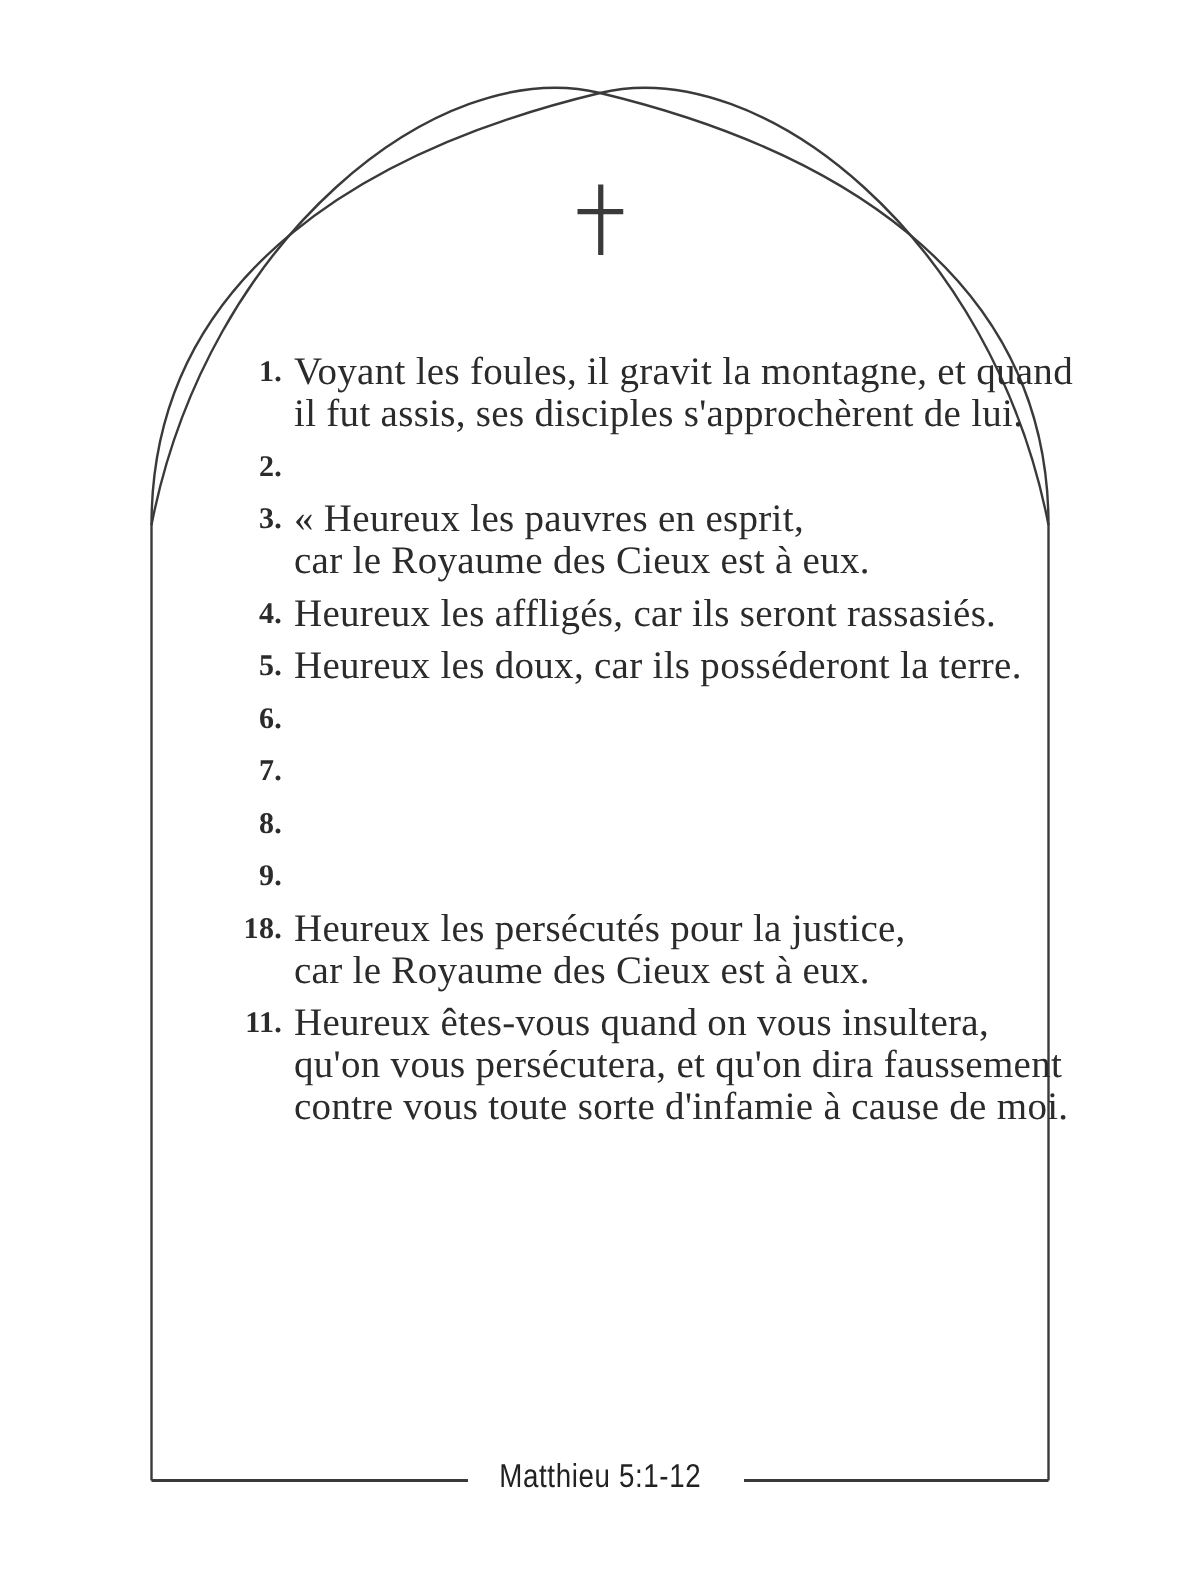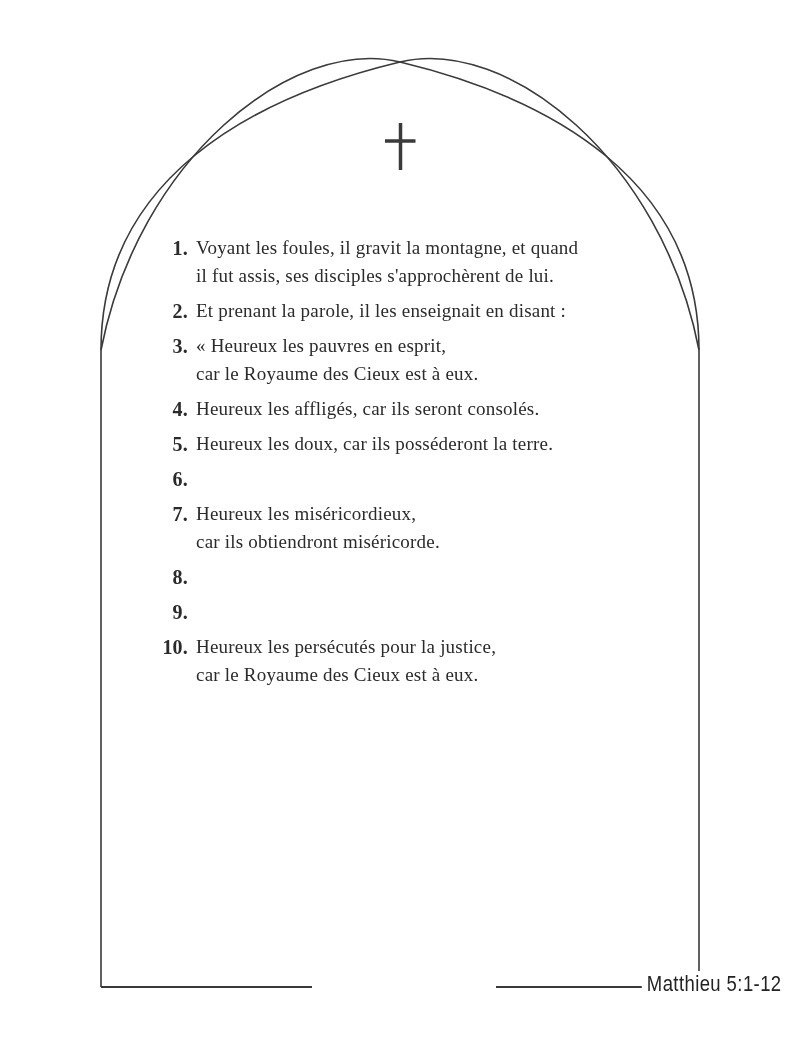--- a/index.html
+++ b/index.html
@@ -39,30 +39,30 @@
     width:32px;
     flex:0 0 32px;
     text-align:right;
     font-weight:bold;
     font-size:20px;
     line-height:28px;
     letter-spacing:0.2px;
   }
   .vtext{
     padding-left:8px;
-    font-size:19px;
+    font-size:26px;
     line-height:28px;
     letter-spacing:0.2px;
     white-space:nowrap;
   }
   .caption{
     position:absolute;
     left:0;right:0;
     top:971px;
-    text-align:right;
+    text-align:center;
     color:#222222;
   }
   .caption span{
     display:inline-block;
     transform:scaleX(0.84);
     transform-origin:center;
     font-family:"Liberation Sans", sans-serif;
     font-size:22px;
     letter-spacing:0.5px;
     background:var(--bg);
@@ -89,50 +89,52 @@
     </g>
   </svg>
 
   <div class="verses">
       <div class="verse">
         <div class="vnum">1.</div>
         <div class="vtext">Voyant les foules, il gravit la montagne, et quand<br>il fut assis, ses disciples s'approchèrent de lui.</div>
       </div>
       <div class="verse">
         <div class="vnum">2.</div>
-        <div class="vtext">Et prenant la parole, il les enseignait en disant :</div>
       </div>
       <div class="verse">
         <div class="vnum">3.</div>
         <div class="vtext">« Heureux les pauvres en esprit,<br>car le Royaume des Cieux est à eux.</div>
       </div>
       <div class="verse">
         <div class="vnum">4.</div>
-        <div class="vtext">Heureux les affligés, car ils seront consolés.</div>
+        <div class="vtext">Heureux les affligés, car ils seront rassasiés.</div>
       </div>
       <div class="verse">
         <div class="vnum">5.</div>
         <div class="vtext">Heureux les doux, car ils posséderont la terre.</div>
       </div>
       <div class="verse">
         <div class="vnum">6.</div>
       </div>
       <div class="verse">
         <div class="vnum">7.</div>
-        <div class="vtext">Heureux les miséricordieux,<br>car ils obtiendront miséricorde.</div>
       </div>
       <div class="verse">
         <div class="vnum">8.</div>
       </div>
       <div class="verse">
         <div class="vnum">9.</div>
       </div>
       <div class="verse">
-        <div class="vnum">10.</div>
+        <div class="vnum">18.</div>
         <div class="vtext">Heureux les persécutés pour la justice,<br>car le Royaume des Cieux est à eux.</div>
+      </div>
+      <div class="verse">
+        <div class="vnum">11.</div>
+        <div class="vtext">Heureux êtes-vous quand on vous insultera,<br>qu'on vous persécutera, et qu'on dira faussement<br>contre vous toute sorte d'infamie à cause de moi.</div>
       </div>
     </div>
 
   <div class="caption">
     <span>Matthieu 5:1-12</span>
   </div>
 
 </div>
 
 </body></html>

